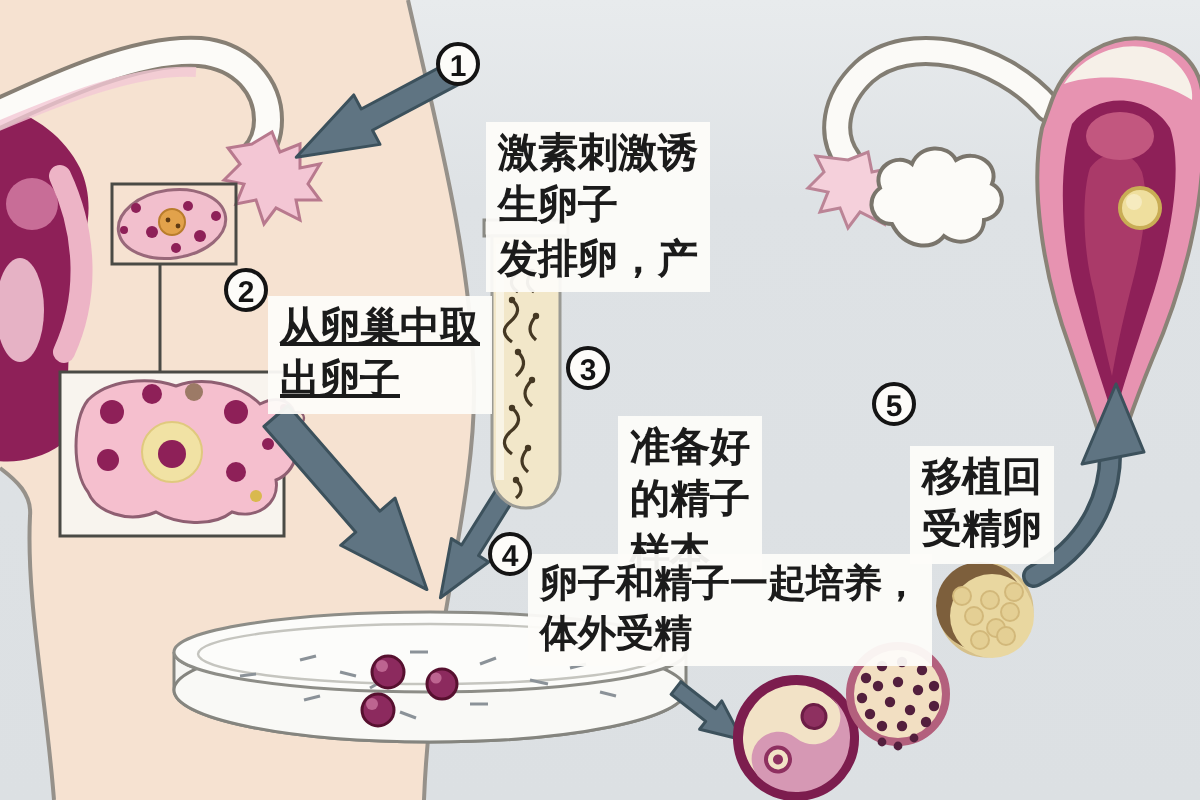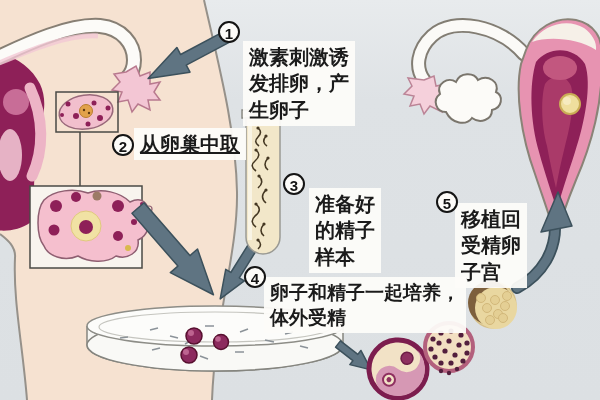--- a/index.html
+++ b/index.html
@@ -13,21 +13,21 @@
     position:absolute;z-index:3;width:22px;height:22px;border:2px solid #141414;
     border-radius:50%;background:#fdfcf9;color:#141414;
     font:bold 15px/21px "Liberation Sans","DejaVu Sans",sans-serif;
     text-align:center;box-sizing:border-box;
   }
   .box{
     position:absolute;z-index:2;background:rgba(253,252,249,0.94);
     color:#1b1b1b;padding:3px 6px;font-weight:600;font-size:20px;line-height:1.32;
     letter-spacing:0;white-space:nowrap;
   }
-  .box.small{font-size:20px;}
+  .box.small{font-size:20px;margin-top:20px;}
   .box.wide{font-size:19px;}
 </style>
 </head>
 <body>
 
 <div id="stage">
 
 <svg id="art" width="600" height="400" viewBox="0 0 600 400">
 
   <g>
@@ -224,38 +224,38 @@
 </svg>
 
   <div class="num" style="left:218px;top:21px;">1</div>
   <div class="num" style="left:112px;top:134px;">2</div>
   <div class="num" style="left:283px;top:173px;">3</div>
   <div class="num" style="left:244px;top:266px;">4</div>
   <div class="num" style="left:436px;top:191px;">5</div>
 
   <div class="box small" style="left:243px;top:41px;">
     <div>激素刺激诱</div>
+    <div>生卵子</div>
     <div>发排卵，产</div>
-    <div>生卵子</div>
   </div>
 
   <div class="box small" style="left:134px;top:128px;text-decoration:underline;">
     <div>从卵巢中取</div>
+    <div>出卵子</div>
   </div>
 
   <div class="box small" style="left:309px;top:188px;">
     <div>准备好</div>
     <div>的精子</div>
     <div>样本</div>
   </div>
 
   <div class="box wide" style="left:264px;top:277px;">
     <div>卵子和精子一起培养，</div>
     <div>体外受精</div>
   </div>
 
   <div class="box small" style="left:455px;top:203px;">
     <div>移植回</div>
     <div>受精卵</div>
-    <div>子宫</div>
   </div>
 
 </div>
 
 </body></html>

